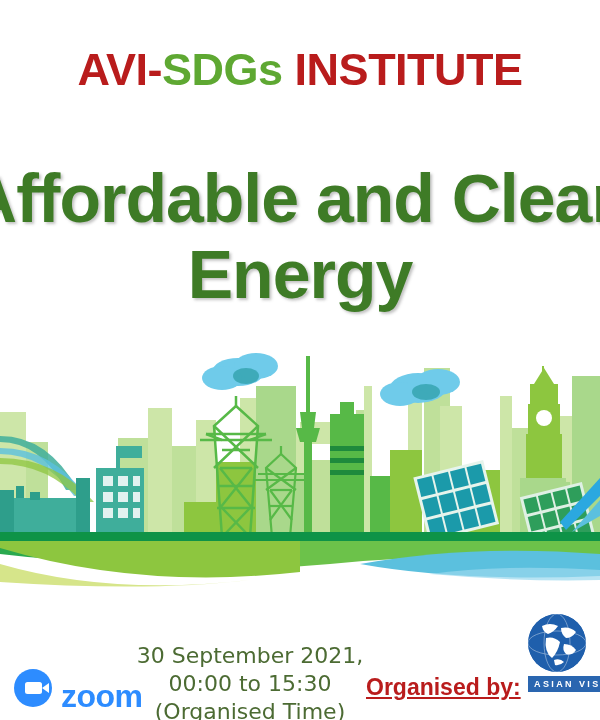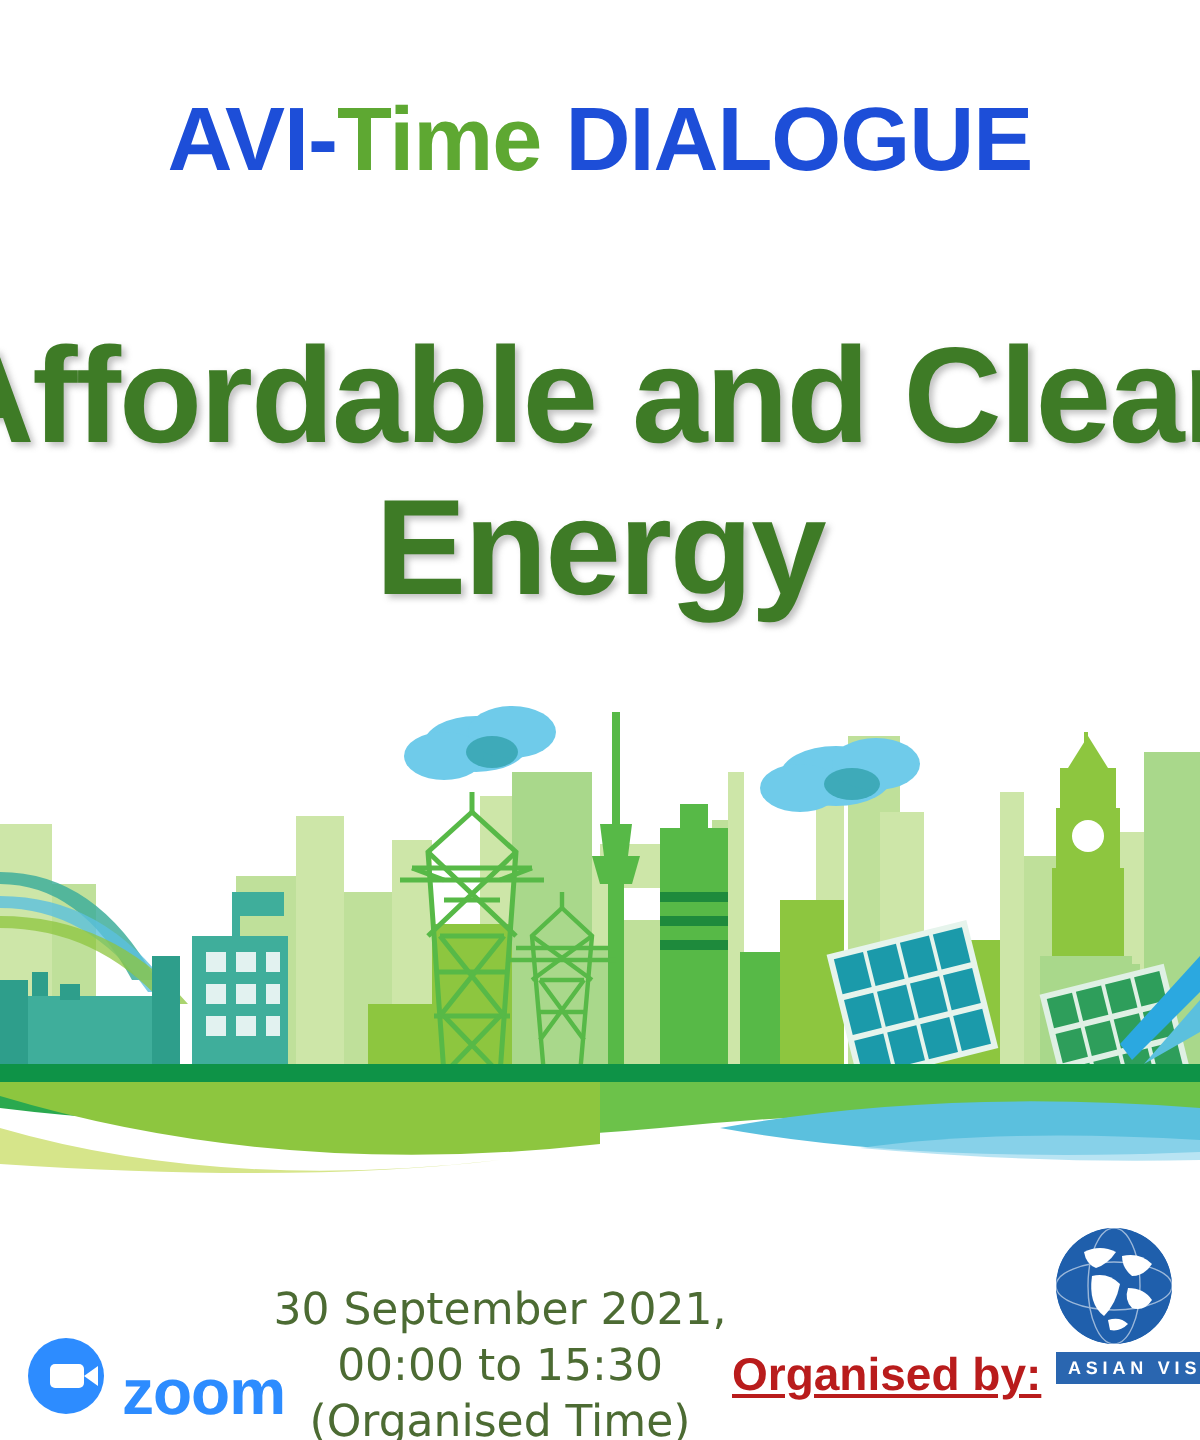--- a/index.html
+++ b/index.html
@@ -20,21 +20,21 @@
   #event-series-title {
     position: absolute;
     top: 47px; left: 0; width: 600px;
     text-align: center;
     white-space: nowrap;
     font-size: 45px;
     font-weight: bold;
     letter-spacing: -0.5px;
     line-height: 1;
   }
-  #event-series-title .seg-blue { color: #1d4ed8; }
+  #event-series-title .seg-blue { color: #b91c1c; }
   #event-series-title .seg-green { color: #5EA832; }
 
   
   #main-title {
     position: absolute;
     top: 160px; left: -80px; width: 760px;
     text-align: center;
     color: #3E7B26;
     font-size: 68px;
     font-weight: bold;
@@ -125,21 +125,21 @@
     white-space: nowrap;
     overflow: hidden;
   }
 </style>
 </head>
 <body>
 
 <div id="poster">
 
   <div id="event-series-title">
-    <span class="seg-blue">AVI-</span><span class="seg-green">Time</span><span class="seg-blue"> DIALOGUE</span>
+    <span class="seg-blue">AVI-</span><span class="seg-green">SDGs</span><span class="seg-blue"> INSTITUTE</span>
   </div>
 
   <div id="main-title">
     <span class="ttl-line">Affordable and Clean</span>
     <span class="ttl-line">Energy</span>
   </div>
 
   <div id="illustration">
     <svg viewBox="0 0 600 245" xmlns="http://www.w3.org/2000/svg">
 

